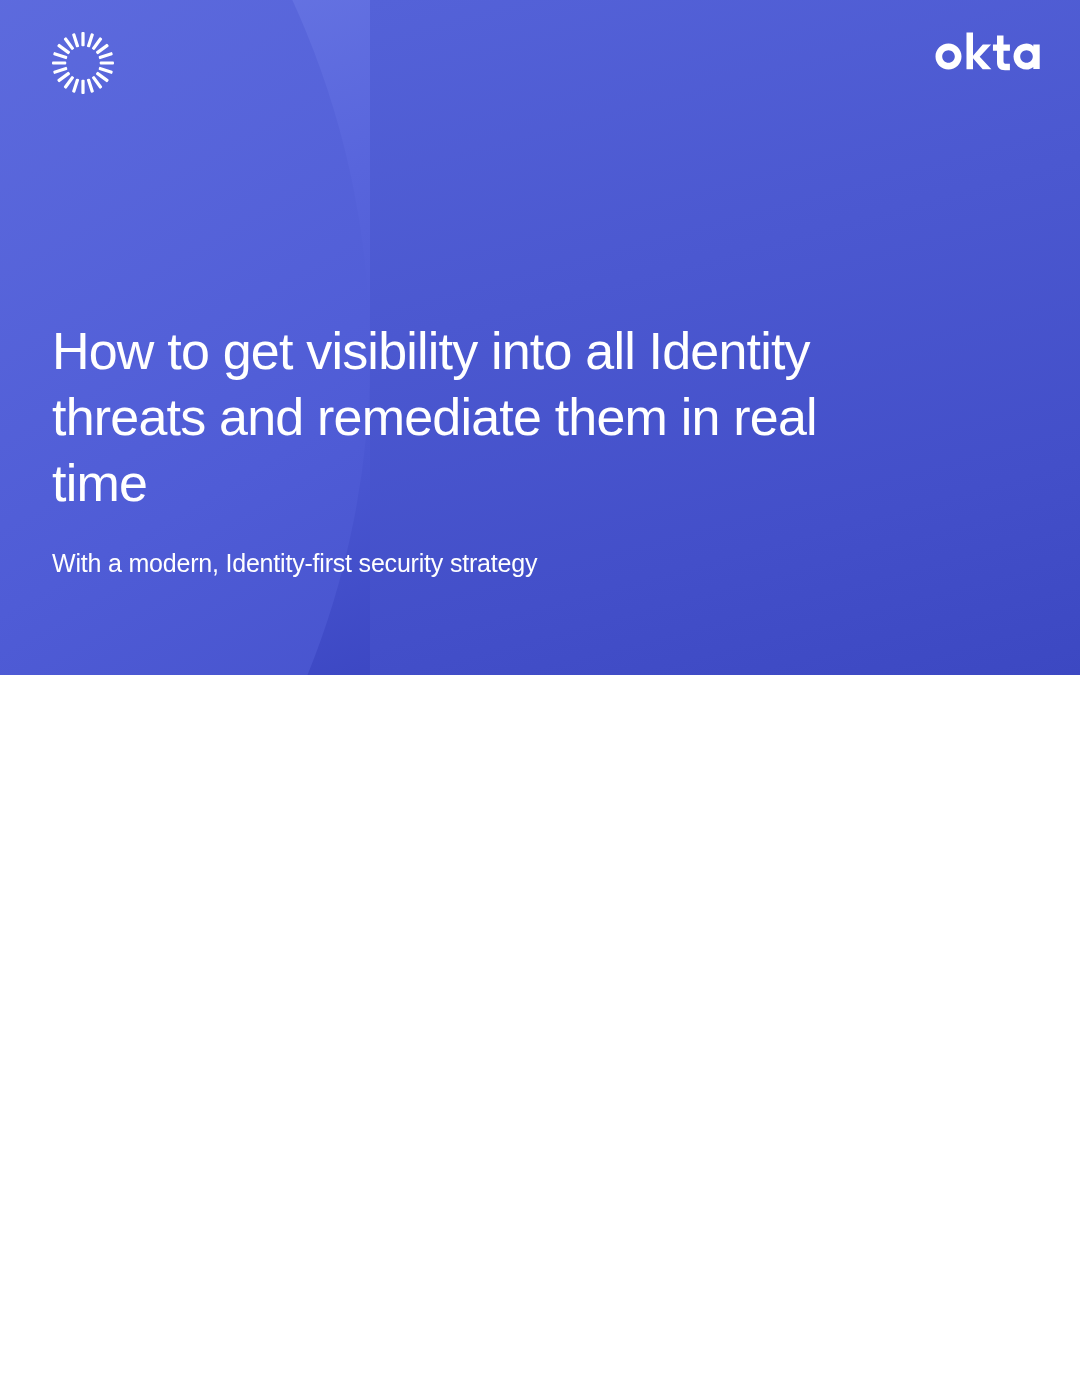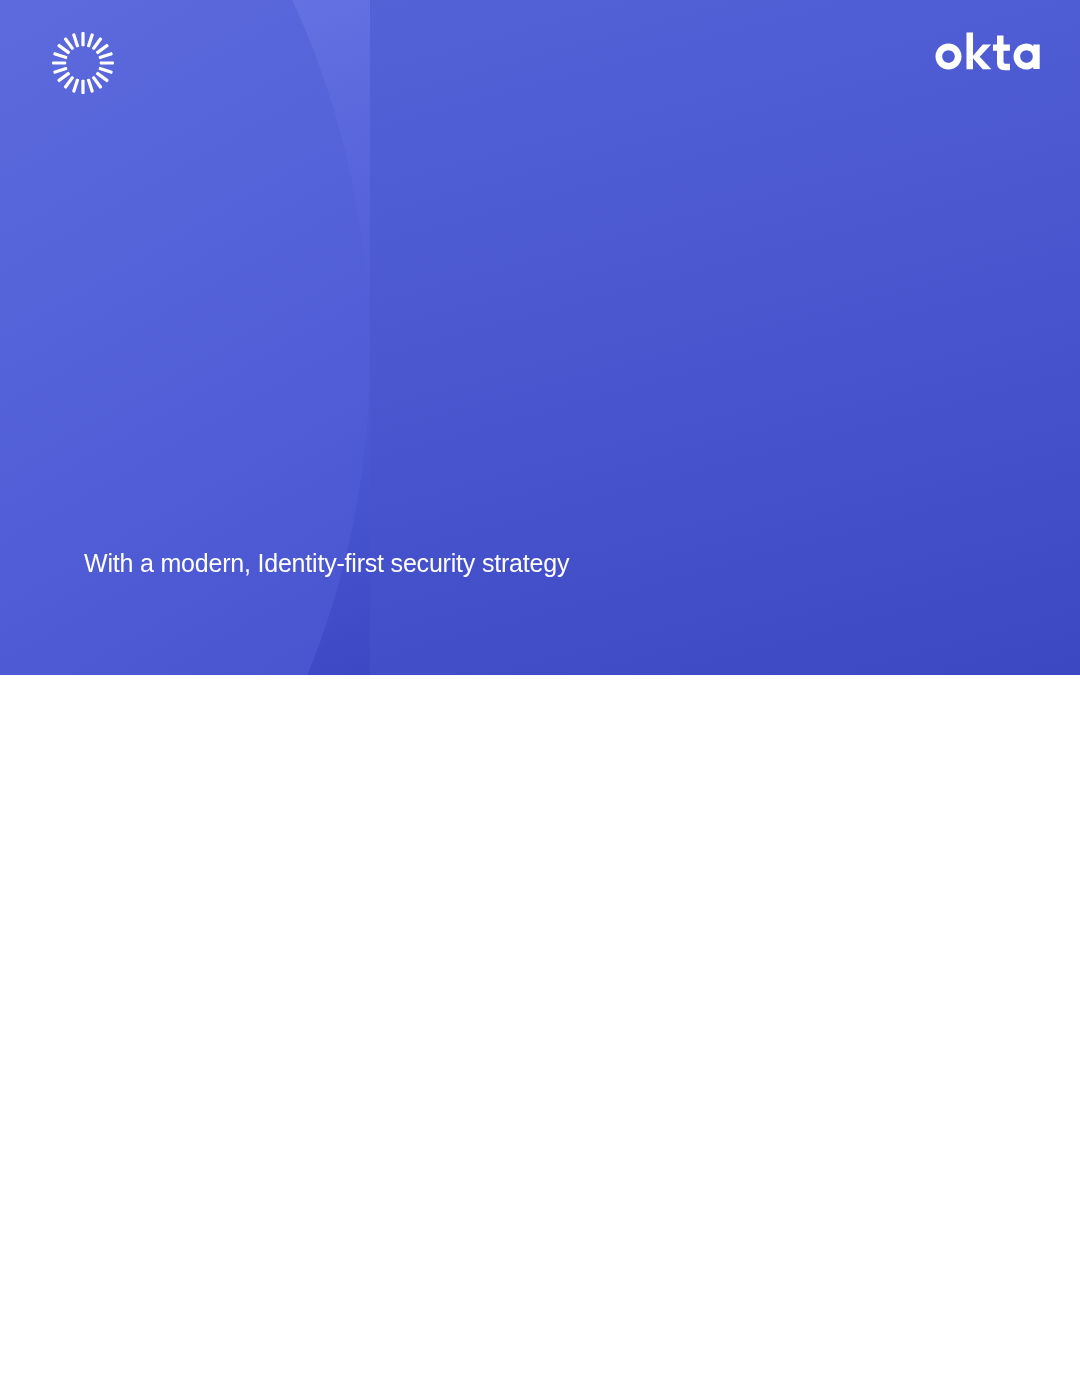--- a/index.html
+++ b/index.html
@@ -61,21 +61,20 @@
   }
   .hero-subtitle {
     position:absolute;
     left:52px; top:546px;
     width:800px;
     font-size:25px;
     line-height:34px;
     font-weight:500;
     letter-spacing:-0.2px;
     color:#ffffff;
-    margin-left:32px;
   }
 
   
   .main { position:relative; width:1080px; padding:0; }
 </style>
 </head>
 <body>
 
 <div class="hero">
   <div class="hero-arc"></div>
@@ -120,20 +119,21 @@
 
           <path d="M69 0h13v46.4l19.6-22.6h16.6L95.4 48.3l23.4 25.1h-17.4L82 51.3V73.4H69z"></path>
 
           <path d="M130 6h13v17.8h12.8v12.6H143v20.9c0 3.8 1.9 5.4 5.6 5.4h7.2v12.7h-9.8c-11.4 0-16-5.6-16-16.3V36.4h-8.1V23.8h8.1z"></path>
 
           <path d="M189 22c-14.4 0-26 11.6-26 26s11.6 26 26 26c5.6 0 10.4-1.9 13.6-5.1v4h12.8V23.8H202.6v4C199.4 23.9 194.6 22 189 22zm0 13.4c6.9 0 12.6 5.6 12.6 12.6S195.9 60.6 189 60.6 176.4 55 176.4 48s5.7-12.6 12.6-12.6z"></path>
         </g>
       </svg>
     </div>
 
+    <h1 class="hero-title">How to get visibility into all Identity threats and remediate them in real time</h1>
     <div class="hero-subtitle">With a modern, Identity-first security strategy</div>
   </div>
 </div>
 
 <div class="main">
 
   
 
   
 

